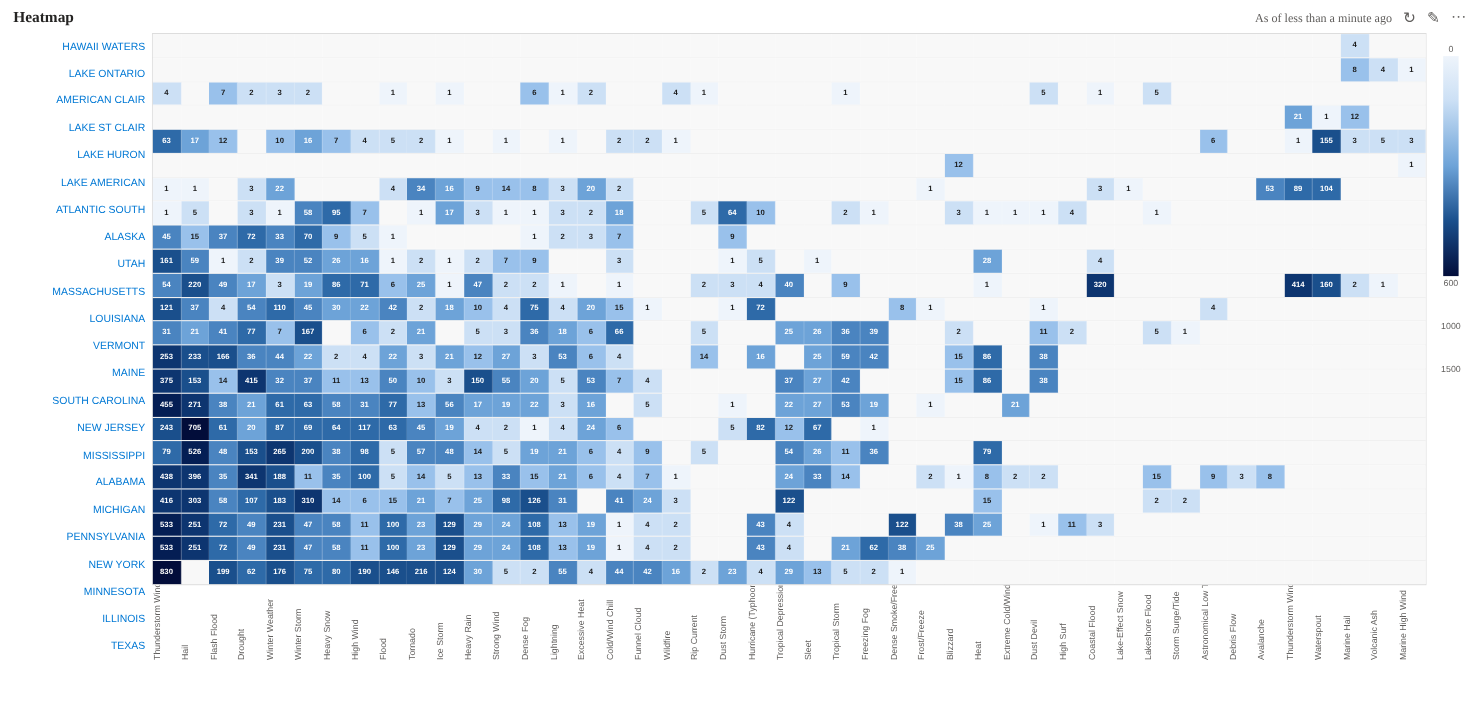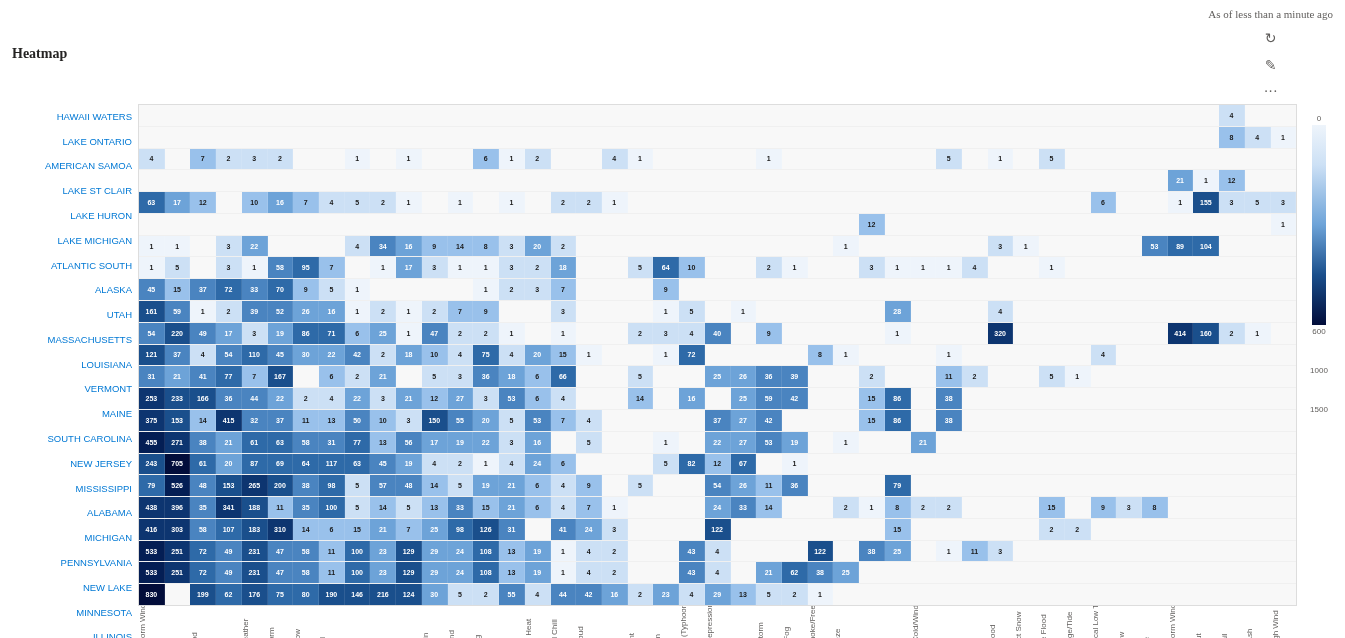--- a/index.html
+++ b/index.html
@@ -2,21 +2,21 @@
 <html><head>
   <meta charset="utf-8">
   <style>
     * { box-sizing: border-box; margin: 0; padding: 0; }
     body { font-family: 'Segoe UI', Arial, sans-serif; background: #fff; font-size: 11px; }
     
     .container { width: 1345px; height: 638px; overflow: hidden; position: relative; background: #fff; }
     
     .header { display: flex; align-items: center; justify-content: space-between; padding: 8px 12px 4px 12px; font-family: Liberation Serif, serif; }
     .header-title { font-size: 14px; font-weight: 600; color: #252423; }
-    .header-right { display: flex; align-items: center; gap: 10px; font-size: 11px; color: #605e5c; flex-direction: column; }
+    .header-right { display: flex; align-items: center; gap: 10px; font-size: 11px; color: #605e5c; }
     .header-icon { cursor: pointer; color: #605e5c; font-size: 14px; }
     
     .y-labels { display: flex; flex-direction: column; width: 130px; flex-shrink: 0; padding-top: 0; }
     .y-label { font-size: 9.5px; color: #0078d4; text-align: left; padding-right: 6px; cursor: pointer; flex: 1; display: flex; align-items: center; justify-content: flex-end; white-space: nowrap; }
     
     .heatmap-row { display: flex; flex: 1; border-bottom: 1px solid #f0f0f0; }
     .heatmap-row:last-child { border-bottom: none; }
     
     .heatmap-cell { flex: 1; display: flex; align-items: center; justify-content: center; font-size: 7px; font-weight: 600; color: #fff; cursor: pointer; min-width: 0; border-right: 1px solid rgba(255,255,255,0.1); position: relative; }
     
@@ -45,38 +45,38 @@
       <span class="header-icon">✎</span>
       <span class="header-icon">···</span>
     </div>
   </div>
 
   <div style="display:flex; height: 570px; padding: 0 8px 0 8px; position:relative;">
 
     <div class="y-labels" id="y-labels-container">
     <div class="y-label">HAWAII WATERS</div>
         <div class="y-label">LAKE ONTARIO</div>
-        <div class="y-label">AMERICAN SAMOA</div>
+        <div class="y-label">AMERICAN CLAIR</div>
         <div class="y-label">LAKE ST CLAIR</div>
         <div class="y-label">LAKE HURON</div>
-        <div class="y-label">LAKE MICHIGAN</div>
+        <div class="y-label">LAKE AMERICAN</div>
         <div class="y-label">ATLANTIC SOUTH</div>
         <div class="y-label">ALASKA</div>
         <div class="y-label">UTAH</div>
         <div class="y-label">MASSACHUSETTS</div>
         <div class="y-label">LOUISIANA</div>
         <div class="y-label">VERMONT</div>
         <div class="y-label">MAINE</div>
         <div class="y-label">SOUTH CAROLINA</div>
         <div class="y-label">NEW JERSEY</div>
         <div class="y-label">MISSISSIPPI</div>
         <div class="y-label">ALABAMA</div>
         <div class="y-label">MICHIGAN</div>
         <div class="y-label">PENNSYLVANIA</div>
-        <div class="y-label">NEW LAKE</div>
+        <div class="y-label">NEW YORK</div>
         <div class="y-label">MINNESOTA</div>
         <div class="y-label">ILLINOIS</div>
         <div class="y-label">TEXAS</div>
       </div>
 
     <div style="flex:1; overflow:hidden; position:relative;">
       <div id="heatmap-grid" style="display:flex; flex-direction:column; height: calc(100% - 68px); border:1px solid #ddd;">
       <div class="heatmap-row">
             <div class="heatmap-cell empty"></div>
             <div class="heatmap-cell empty"></div>

